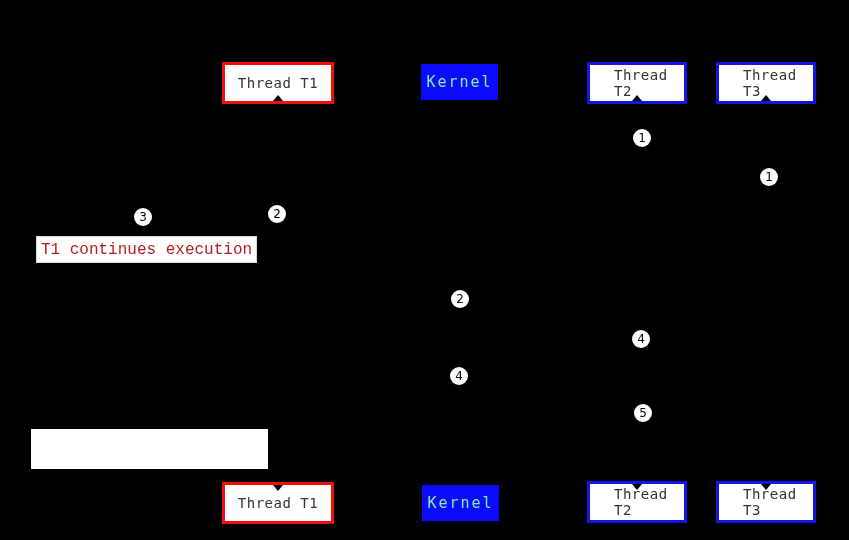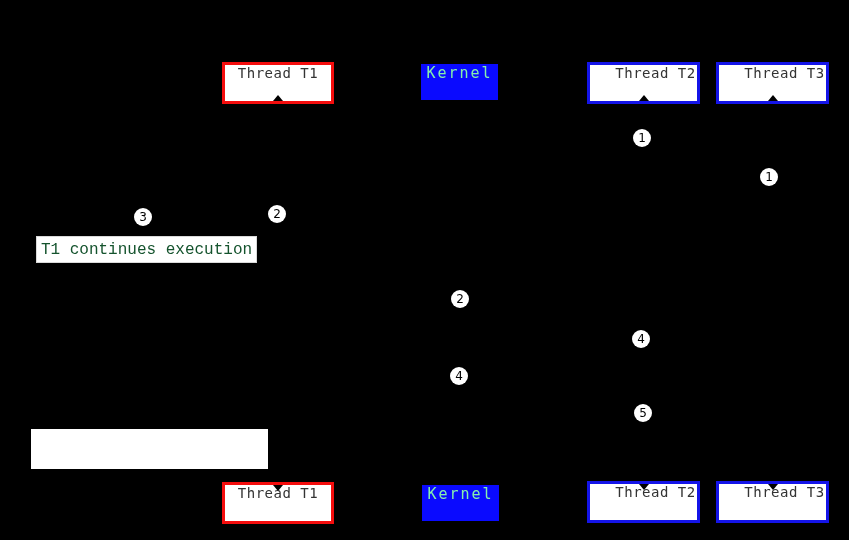--- a/index.html
+++ b/index.html
@@ -2,40 +2,40 @@
 <html><head>
 <meta charset="utf-8">
 <style>
   html, body { margin:0; padding:0; background:#000; }
   .canvas {
     position:relative; width:849px; height:540px; background:#000000;
     overflow:hidden; font-family:"DejaVu Sans Mono", monospace;
   }
   .node {
     position:absolute; box-sizing:border-box; background:#ffffff;
-    display:flex; justify-content:center;
+    display:flex; align-items:center; justify-content:center;
     font-size:14px; color:#333333; letter-spacing:0.5px;
   }
   .node.red-outline  { width:112px; height:42px; border:3px solid #f40d0d; }
-  .node.blue-outline { width:113px; height:42px; border:3px solid #1414e8;padding-left:24px; }
+  .node.blue-outline { width:100px; height:42px; border:3px solid #1414e8;padding-left:24px; }
   .node.kernel {
     width:77px; height:36px; background:#0a0aff; color:#86efac;
     font-size:15px; letter-spacing:2px; border:none;
   }
   .notch { position:absolute; left:50%; width:0; height:0;
            border-left:5px solid transparent; border-right:5px solid transparent; }
   .notch.up   { bottom:0; transform:translateX(-50%); border-bottom:6px solid #000000; }
   .notch.down { top:0;    transform:translateX(-50%); border-top:6px solid #000000; }
   .marker {
     position:absolute; width:18px; height:18px; border-radius:50%;
     background:#ffffff; color:#000000; text-align:center;
     font-family:"DejaVu Sans", sans-serif; font-size:12px; line-height:18px;
   }
   .label {
-    position:absolute; background:#ffffff; color:#14532d;
+    position:absolute; background:#ffffff; color:#b91c1c;
     font-family:"Liberation Mono", monospace; font-size:16px;
     display:flex; align-items:center; justify-content:center;
     box-sizing:border-box; border:1px solid #d9d9d9; white-space:nowrap;
   }
   .label.blank { border:none; }
 </style>
 </head>
 <body>
 
 <div class="canvas">

